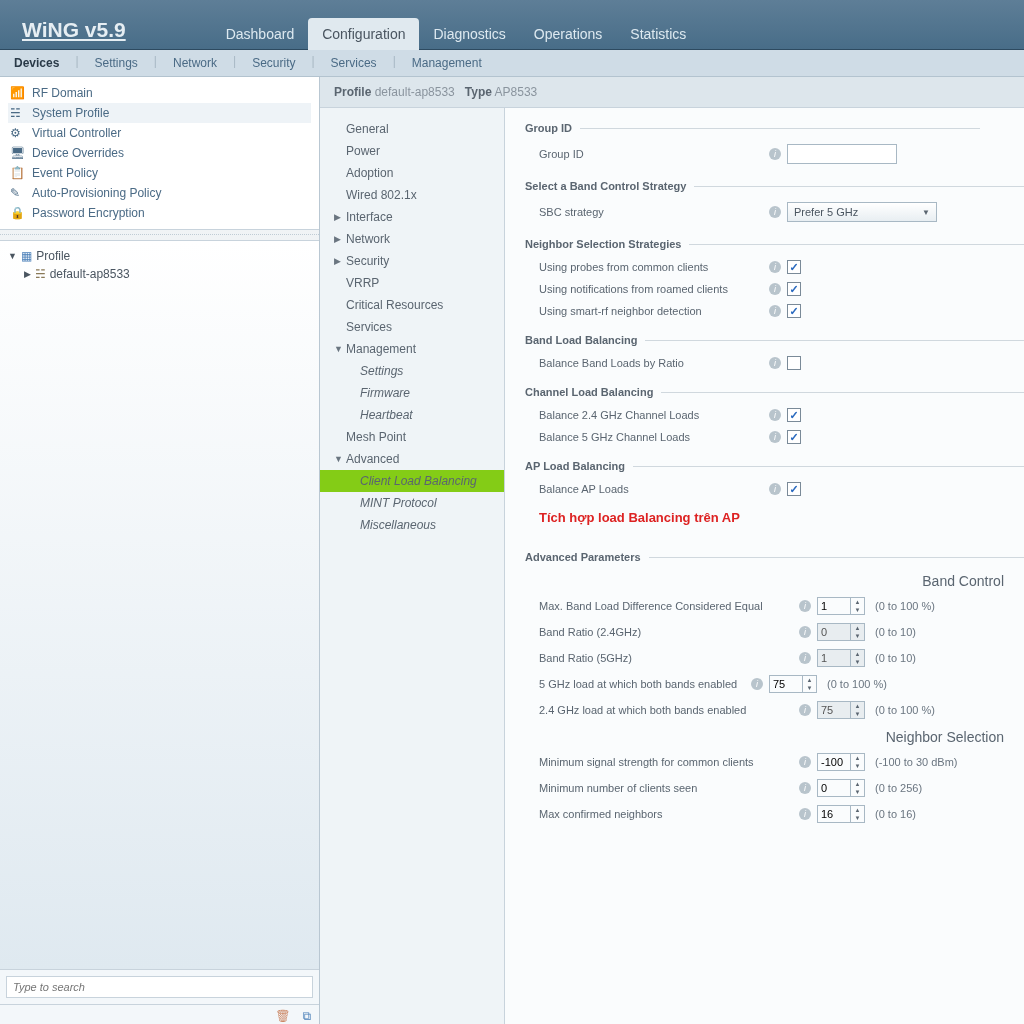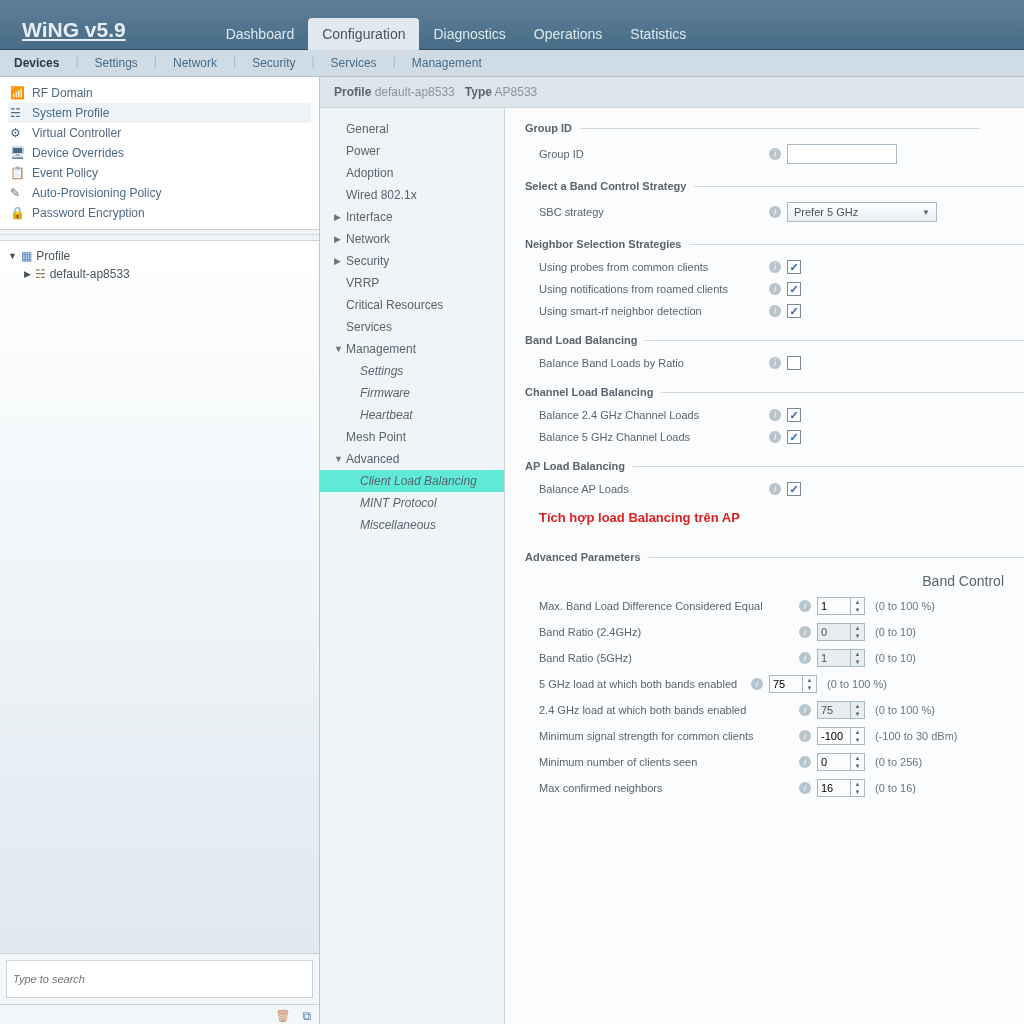--- a/index.html
+++ b/index.html
@@ -16,31 +16,31 @@
     .main { display: flex; height: calc(1024px - 50px - 24px); }
     .leftcol { width: 320px; display: flex; flex-direction: column; border-right: 1px solid #b9c7d2; }
     .devlist { background: #fff; padding: 6px 8px; border-bottom: 1px solid #c8d3dc; flex: 0 0 auto; }
     .devitem { display: flex; align-items: center; gap: 6px; padding: 3px 2px; color: #4a6a85; cursor: pointer; }
     .devitem.active { background: #eef3f7; }
     .devicon { width: 16px; height: 14px; display: inline-block; }
     .tree { background: linear-gradient(#fff, #dfe9f0); flex: 1; border-top: 1px solid #c8d3dc; padding: 8px; position: relative; }
     .treehd { display: flex; align-items: center; gap: 4px; cursor: pointer; }
     .treeitem { margin-left: 16px; display: flex; align-items: center; gap: 4px; margin-top: 4px; cursor: pointer; }
     .searchbar { border-top: 1px solid #c8d3dc; padding: 6px; background: #f3f7fa; display: flex; align-items: center; }
-    .searchbar input { border: 1px solid #c8d3dc; width: 100%; padding: 12px 6px; font-size: 11px; color: #888; font-style: italic; }
+    .searchbar input { border: 1px solid #c8d3dc; width: 100%; padding: 4px 6px; font-size: 11px; color: #888; font-style: italic; }
     .bottomicons { background: #f3f7fa; border-top: 1px solid #c8d3dc; padding: 4px 8px; display: flex; justify-content: flex-end; gap: 12px; }
     .content { flex: 1; background: #e9eff4; display: flex; flex-direction: column; }
     .crumb { background: #dde6ec; padding: 8px 14px; border-bottom: 1px solid #c8d3dc; }
     .crumb b { color: #5a6570; font-weight: bold; }
     .crumb span { color: #8a949e; }
     .contentbody { display: flex; flex: 1; overflow: hidden; }
     .midnav { width: 185px; background: #eff4f7; border-right: 1px solid #c8d3dc; padding: 10px 0; }
     .midnav-item { padding: 4px 14px; color: #5a6570; cursor: pointer; display: flex; align-items: center; gap: 4px; }
     .midnav-item.sub { padding-left: 28px; font-style: italic; }
-    .midnav-item.active { background: #5eead4; text-align: center; }
+    .midnav-item.active { background: #84cc16; text-align: center; }
     .midnav-item .caret { font-size: 9px; color: #6a7580; width: 8px; }
     .form { flex: 1; padding: 14px 20px; overflow-y: auto; background: #fafcfd; }
     .grp { margin-bottom: 16px; }
     .grp-title { font-weight: bold; color: #5a6570; font-size: 11px; position: relative; margin-bottom: 10px; }
     .grp-title::after { content: ""; position: absolute; top: 50%; margin-left: 8px; width: 400px; border-top: 1px solid #d0d8de; }
     .row { display: flex; align-items: center; margin-bottom: 8px; padding-left: 14px; }
     .row label { width: 230px; color: #5a6570; font-size: 11px; }
     .info { width: 12px; height: 12px; border-radius: 50%; background: #b8c4cc; color: #fff; font-size: 9px; font-style: italic; text-align: center; line-height: 12px; margin-right: 6px; display: inline-block; }
     .chk { width: 14px; height: 14px; border: 1px solid #7a8a98; background: #fff; display: inline-flex; align-items: center; justify-content: center; }
     .chk.checked::after { content: "✓"; color: #2a6abf; font-size: 11px; font-weight: bold; }
@@ -362,20 +362,21 @@
                 <div class="spin disabled">
                   <input value="75" disabled="" style="">
                   <div class="arrows">
                     <span>▲</span>
                     <span>▼</span>
                   </div>
                 </div>
                 <span class="hint">(0 to 100 %)</span>
               </div>
             </div>
+          <div class="subhead">Neighbor Selection</div>
           <div id="ns2rows">
               <div class="row">
                 <label style="width:260px">Minimum signal strength for common clients</label>
                 <span class="info">i</span>
                 <div class="spin">
                   <input value="-100" style="">
                   <div class="arrows">
                     <span>▲</span>
                     <span>▼</span>
                   </div>

